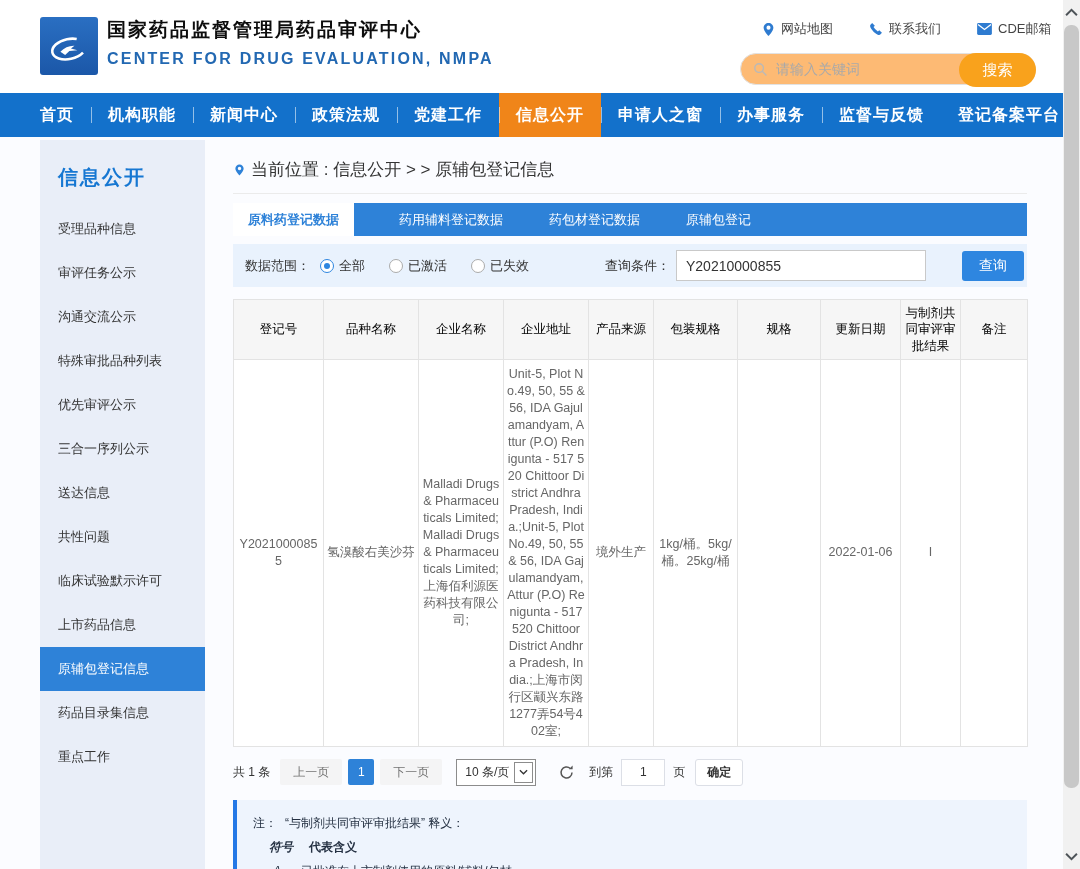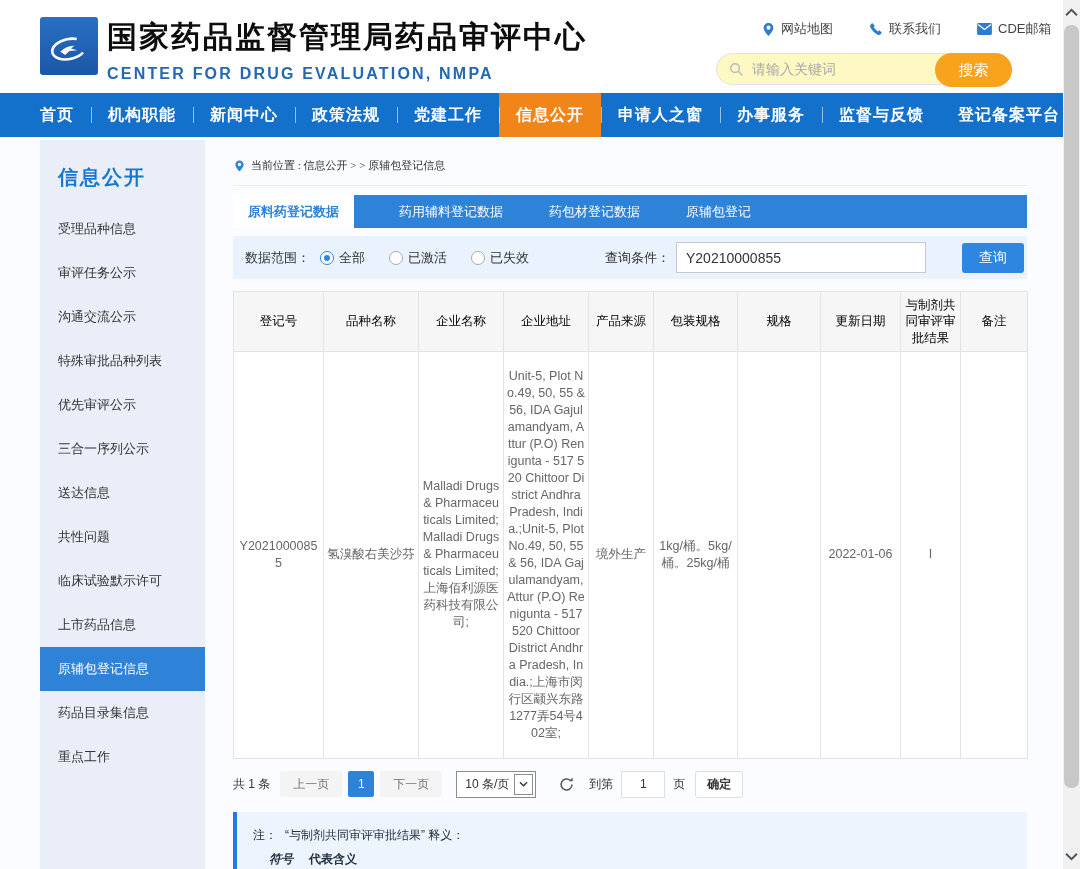--- a/index.html
+++ b/index.html
@@ -4,26 +4,26 @@
 <style>
   * { box-sizing: border-box; margin: 0; padding: 0; }
   html,body { width:1080px; height:869px; }
   body { font-family:"Liberation Sans","DejaVu Sans",sans-serif; background:#fff; }
   .page { position:relative; width:1080px; height:869px; overflow:hidden; background:#fff; }
 
   
   .header { position:relative; height:93px; background:#fff; }
   .logo { position:absolute; left:40px; top:17px; width:58px; height:58px; }
   .title-block { position:absolute; left:107px; top:17px; }
-  .site-title { font-size:30px; font-weight:bold; color:#0d0d0d; letter-spacing:2px; }
+  .site-title { font-size:19px; font-weight:bold; color:#0d0d0d; letter-spacing:2px; }
   .site-subtitle { margin-top:7px; font-size:16px; font-weight:bold; color:#2268b2; letter-spacing:2.2px; }
   .quick-links { position:absolute; left:762px; top:20px; display:flex; gap:36px; }
   .quick-link { display:flex; align-items:center; gap:6px; font-size:13px; color:#444; cursor:pointer; }
-  .search-bar { position:absolute; left:716px; top:53px; width:296px; height:32px; border:1px solid #e2e2e2;
-                border-radius:16px; background:#fef9c3; display:flex; align-items:center; padding-left:12px; }
+  .search-bar { position:absolute; left:740px; top:53px; width:296px; height:32px; border:1px solid #e2e2e2;
+                border-radius:16px; background:#fdba74; display:flex; align-items:center; padding-left:12px; }
   .search-input { border:none; outline:none; flex:1; font-size:14px; color:#333; background:transparent; margin-left:8px;
                   font-family:"Liberation Sans","DejaVu Sans",sans-serif; }
   .search-input::placeholder { color:#a9a9a9; }
   .search-btn { position:absolute; right:-1px; top:-1px; width:77px; height:34px; border:none; border-radius:17px;
                 color:#fff; font-size:15px; cursor:pointer; font-family:inherit; }
 
   
   .nav { display:flex; height:44px; align-items:stretch; padding-left:40px; }
   .nav-item { position:relative; display:flex; align-items:center; padding:0 17px; color:#fff;
               font-size:16px; font-weight:bold; cursor:pointer; letter-spacing:1px; }
@@ -32,42 +32,42 @@
   
   .body-wrap { display:flex; height:732px; background:#fbfcff; padding-top:3px; }
   .sidebar { margin-left:40px; width:165px; background:#e9eef8; padding-top:18px; flex-shrink:0; }
   .sidebar-title { padding:6px 0 16px 18px; font-size:20px; font-weight:bold; color:#1677d2; letter-spacing:2px; }
   .sb-item { padding:13px 0 13px 18px; font-size:13px; color:#333; cursor:pointer; }
   .sb-item.active { color:#fff; }
 
   .main { margin-left:28px; width:794px; padding-top:12px; }
 
   .breadcrumb { display:flex; align-items:center; gap:6px; padding:6px 0 12px 1px;
-                font-size:11px; color:#333; border-bottom:1px solid #ebebeb;font-family:Liberation Serif, serif; }
+                font-size:17px; color:#333; border-bottom:1px solid #ebebeb; }
 
   .tab-bar { display:flex; margin-top:9px; height:33px; }
   .tab { line-height:33px; padding:0 15px; margin-right:16px; color:#fff; font-size:13px; cursor:pointer; }
   .tab.active { background:#fff; font-weight:bold; margin-right:30px; }
 
   .filter-row { display:flex; align-items:center; margin-top:8px; height:43px; padding-left:12px; font-size:13px; color:#333; }
   .radio-group { display:flex; align-items:center; margin-left:10px; }
   .radio-opt { display:flex; align-items:center; margin-right:24px; cursor:pointer; }
   .radio { width:14px; height:14px; border-radius:50%; border:1px solid #ababab; background:#fff; margin-right:5px; position:relative; }
   .radio.checked { border-color:#2e86e0; }
   .radio.checked::after { content:""; position:absolute; left:3px; top:3px; width:6px; height:6px; border-radius:50%; background:#2e86e0; }
   .query-label { margin-left:52px; }
   .query-input { width:250px; height:31px; border:1px solid #c9c9c9; margin-left:6px; padding:0 9px; font-size:14px; color:#333;
                  font-family:"Liberation Sans","DejaVu Sans",sans-serif; outline:none; background:#fff; }
   .query-btn { margin-left:36px; width:62px; height:30px; border:none; border-radius:3px; color:#fff; font-size:14px;
                cursor:pointer; font-family:inherit; }
 
   table.results { margin-top:12px; width:794px; border-collapse:collapse; table-layout:fixed; background:#fff; }
   table.results th { border:1px solid #e3e3e3; background:#f6f6f6; font-weight:normal; color:#000000;
                      font-size:12.5px; line-height:1.3; padding:5px 2px; text-align:center; vertical-align:middle; }
-  table.results td { border:1px solid #e3e3e3; color:#666; font-size:12.5px; line-height:1.36; padding:16px 3px;
+  table.results td { border:1px solid #e3e3e3; color:#666; font-size:12.5px; line-height:1.36; padding:6px 3px;
                      text-align:center; vertical-align:middle; word-break:break-all; }
 
   .pagination { display:flex; align-items:center; margin-top:12px; font-size:12px; color:#333; }
   .pg-total { margin-right:10px; }
   .pg-btn { height:26px; line-height:26px; padding:0 13px; background:#f4f4f5; color:#737373; border-radius:2px;
             margin-right:6px; cursor:default; }
   .pg-num { width:26px; height:26px; line-height:26px; text-align:center; color:#fff; border-radius:2px; margin-right:6px; cursor:pointer; }
   .pg-size { display:flex; align-items:center; height:27px; border:1px solid #8c8c8c; background:#fff; margin-left:8px; cursor:pointer; }
   .pg-size-text { padding:0 5px 0 8px;text-align:center; }
   .pg-size-arrow { width:19px; height:21px; margin-right:2px; border:1px solid #8c8c8c; display:flex; align-items:center; justify-content:center; }

